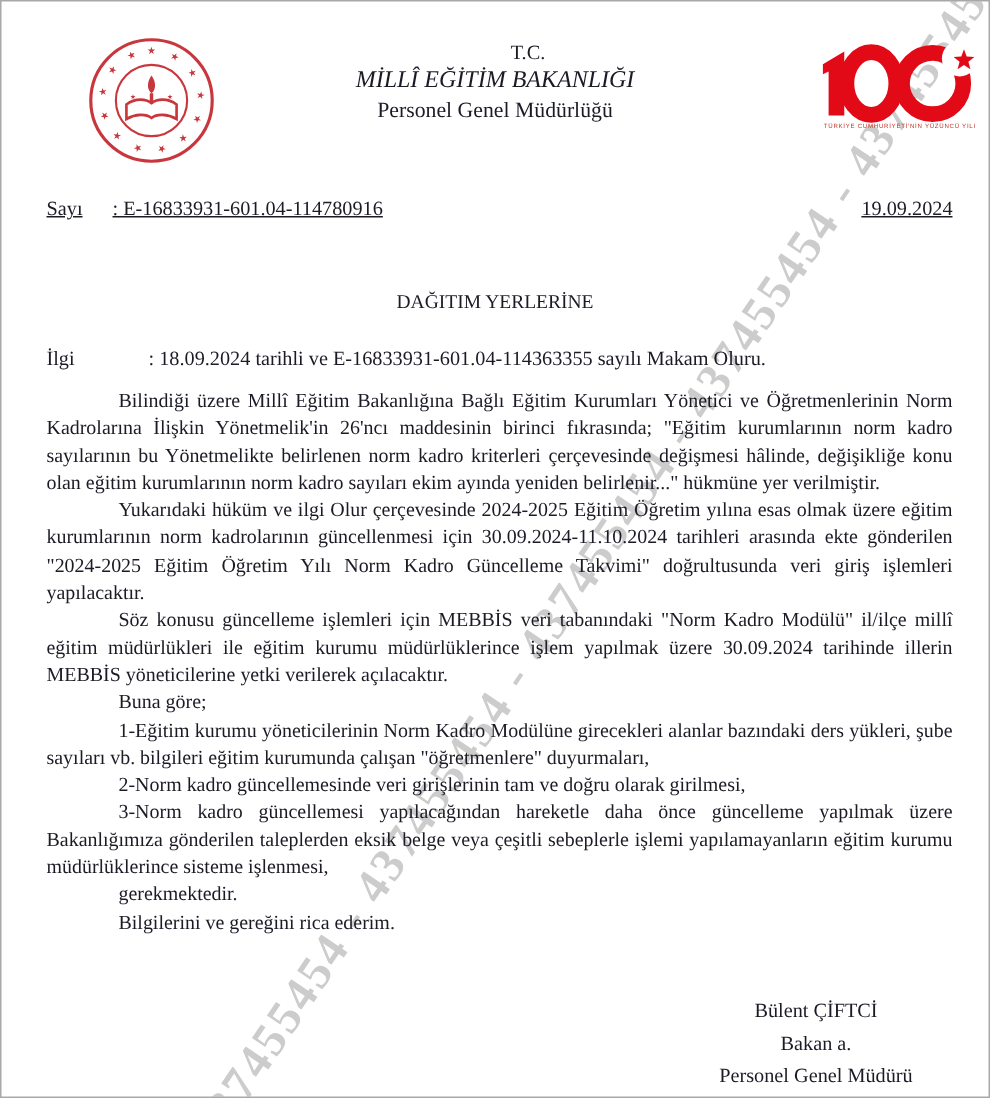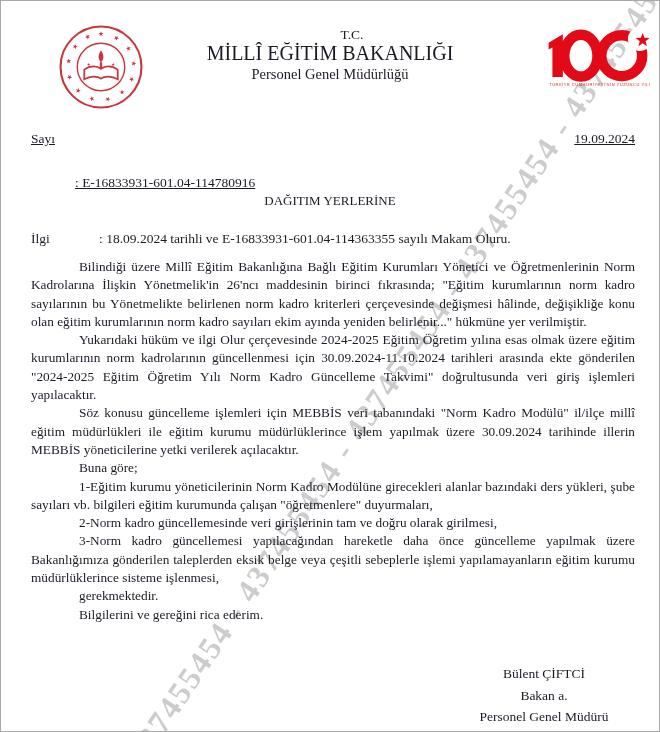--- a/index.html
+++ b/index.html
@@ -21,29 +21,29 @@
     font-weight:bold;
     font-size:32px;
     letter-spacing:2px;
     white-space:nowrap;
     color:rgba(122,122,122,0.38);
     z-index:0;
     user-select:none;
   }
   .header{position:absolute;top:26px;left:0;right:0;text-align:center;z-index:1;}
   .h-tc{font-size:13.5px;line-height:16px;margin-left:44px;}
-  .h-ministry{font-size:20px;line-height:21px;}
+  .h-ministry{font-size:16px;line-height:21px;font-style:italic;}
   .h-dept{font-size:14.5px;line-height:20px;}
   .seal{position:absolute;left:56px;top:22px;width:88px;height:88px;z-index:1;}
   .logo100{position:absolute;left:540px;top:26px;width:114px;height:64px;z-index:1;}
   .sr-only{position:absolute;width:1px;height:1px;overflow:hidden;clip:rect(0 0 0 0);}
   .meta{position:absolute;left:30px;top:129px;width:604px;font-size:13.5px;z-index:1;text-decoration:underline;}
   .meta-row{display:flex;line-height:17px;margin-bottom:6px;}
   .meta-label{width:44px;flex:none;}
-  .meta-value{flex:1;margin-top:44px;}
+  .meta-value{flex:1;}
   .meta-date{flex:none;margin-left:auto;text-align:center;}
   .recipient{position:absolute;top:192px;left:0;right:0;text-align:center;font-size:13px;z-index:1;}
   .ilgi{position:absolute;left:30px;top:229px;width:604px;display:flex;font-size:13.5px;line-height:17px;z-index:1;gap:24px;}
   .ilgi-label{width:44px;flex:none;}
   .ilgi-value{flex:1;}
   .body-text{
     position:absolute;left:30px;top:257px;width:604px;
     font-size:13.3px;line-height:18.3px;
     text-align:justify;z-index:1;
   }

